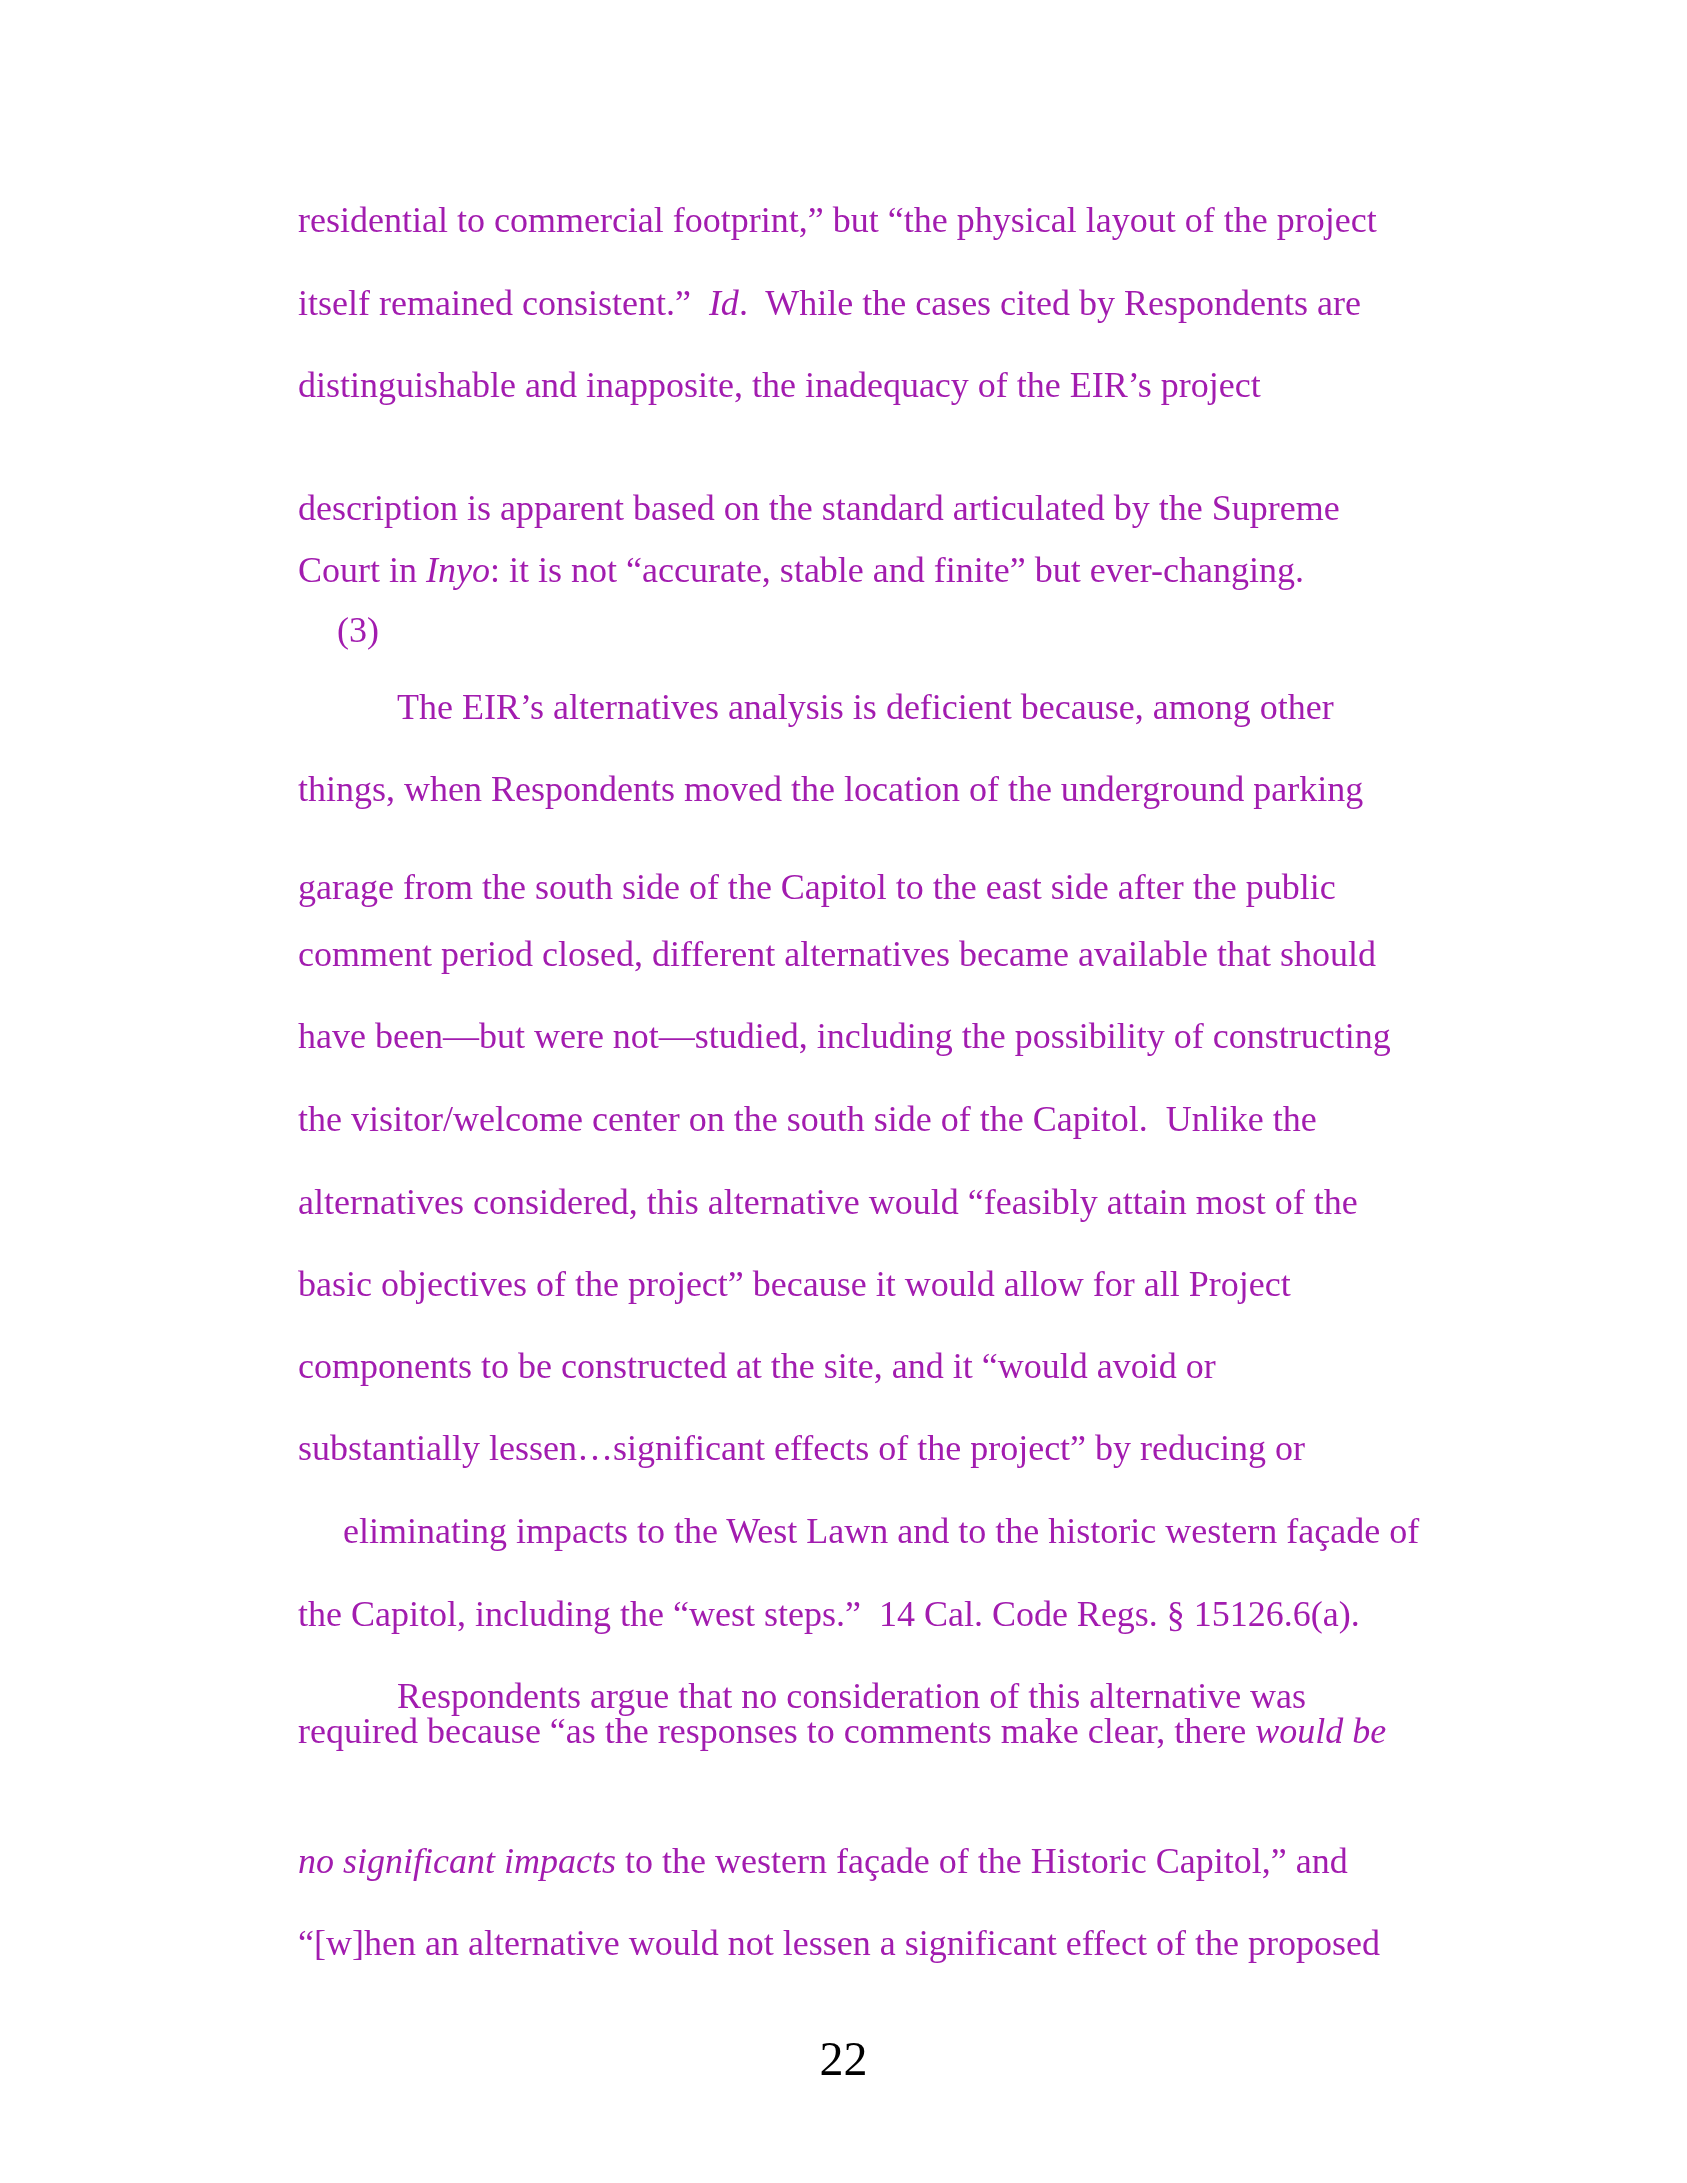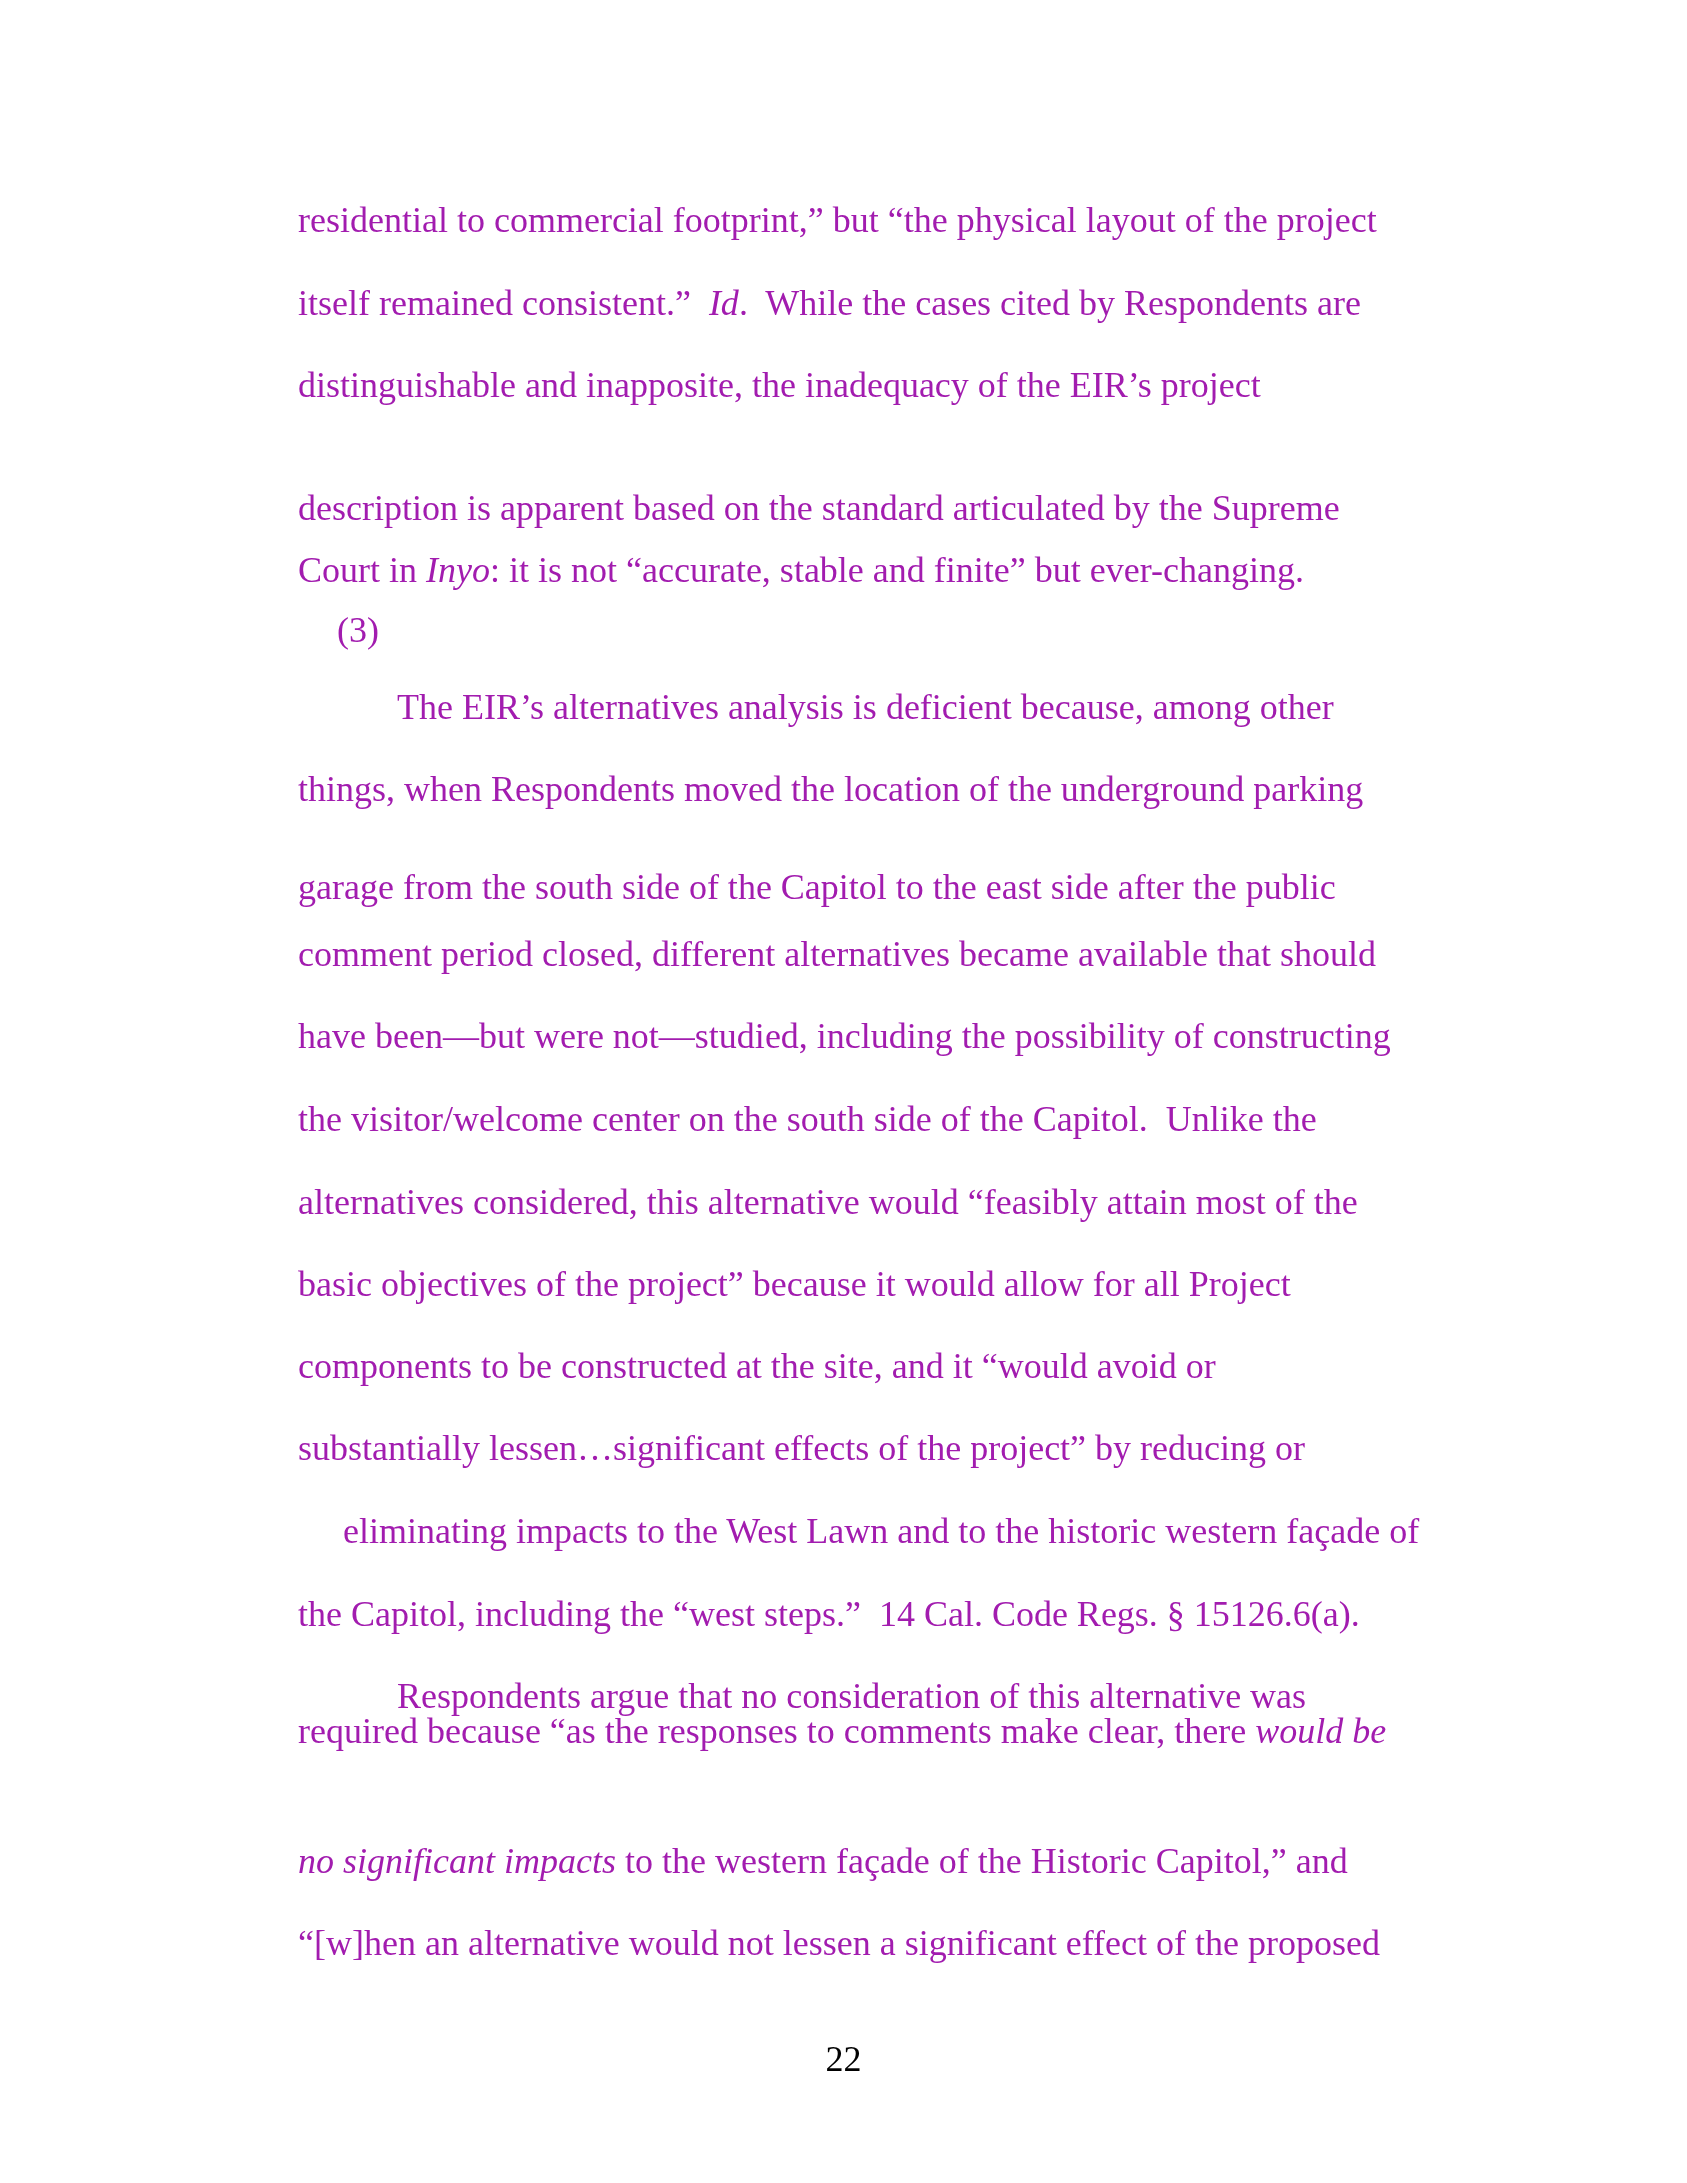--- a/index.html
+++ b/index.html
@@ -13,21 +13,21 @@
     color: #a21caf;
     white-space: nowrap;
   }
   .ln .seg { white-space: pre; }
   .ln .it { font-style: italic; }
   .heading .num { position: absolute; left: 0; top: 0; }
   .heading .title { position: absolute; left: 60px; top: 0; text-decoration: underline; text-decoration-thickness: 2.6px; text-underline-offset: 4px; }
   .pagenum {
     position: absolute; left: 0; width: 1687px; text-align: center;
     font-family: "Liberation Serif", "DejaVu Serif", serif;
-    font-size: 36px; line-height: 40px; color: #000000;
+    font-size: 48px; line-height: 40px; color: #000000;
   }
 </style>
 </head>
 <body>
 
 <div class="page">
 
   <div id="blk-top">
       <div class="ln" style="left: 298px; top: 200px;"><span class="seg">residential to commercial footprint,” but “the physical layout of the project</span></div>
       <div class="ln" style="left: 298px; top: 283px;"><span class="seg">itself remained consistent.”  </span><span class="seg it">Id</span><span class="seg">.  While the cases cited by Respondents are</span></div>

